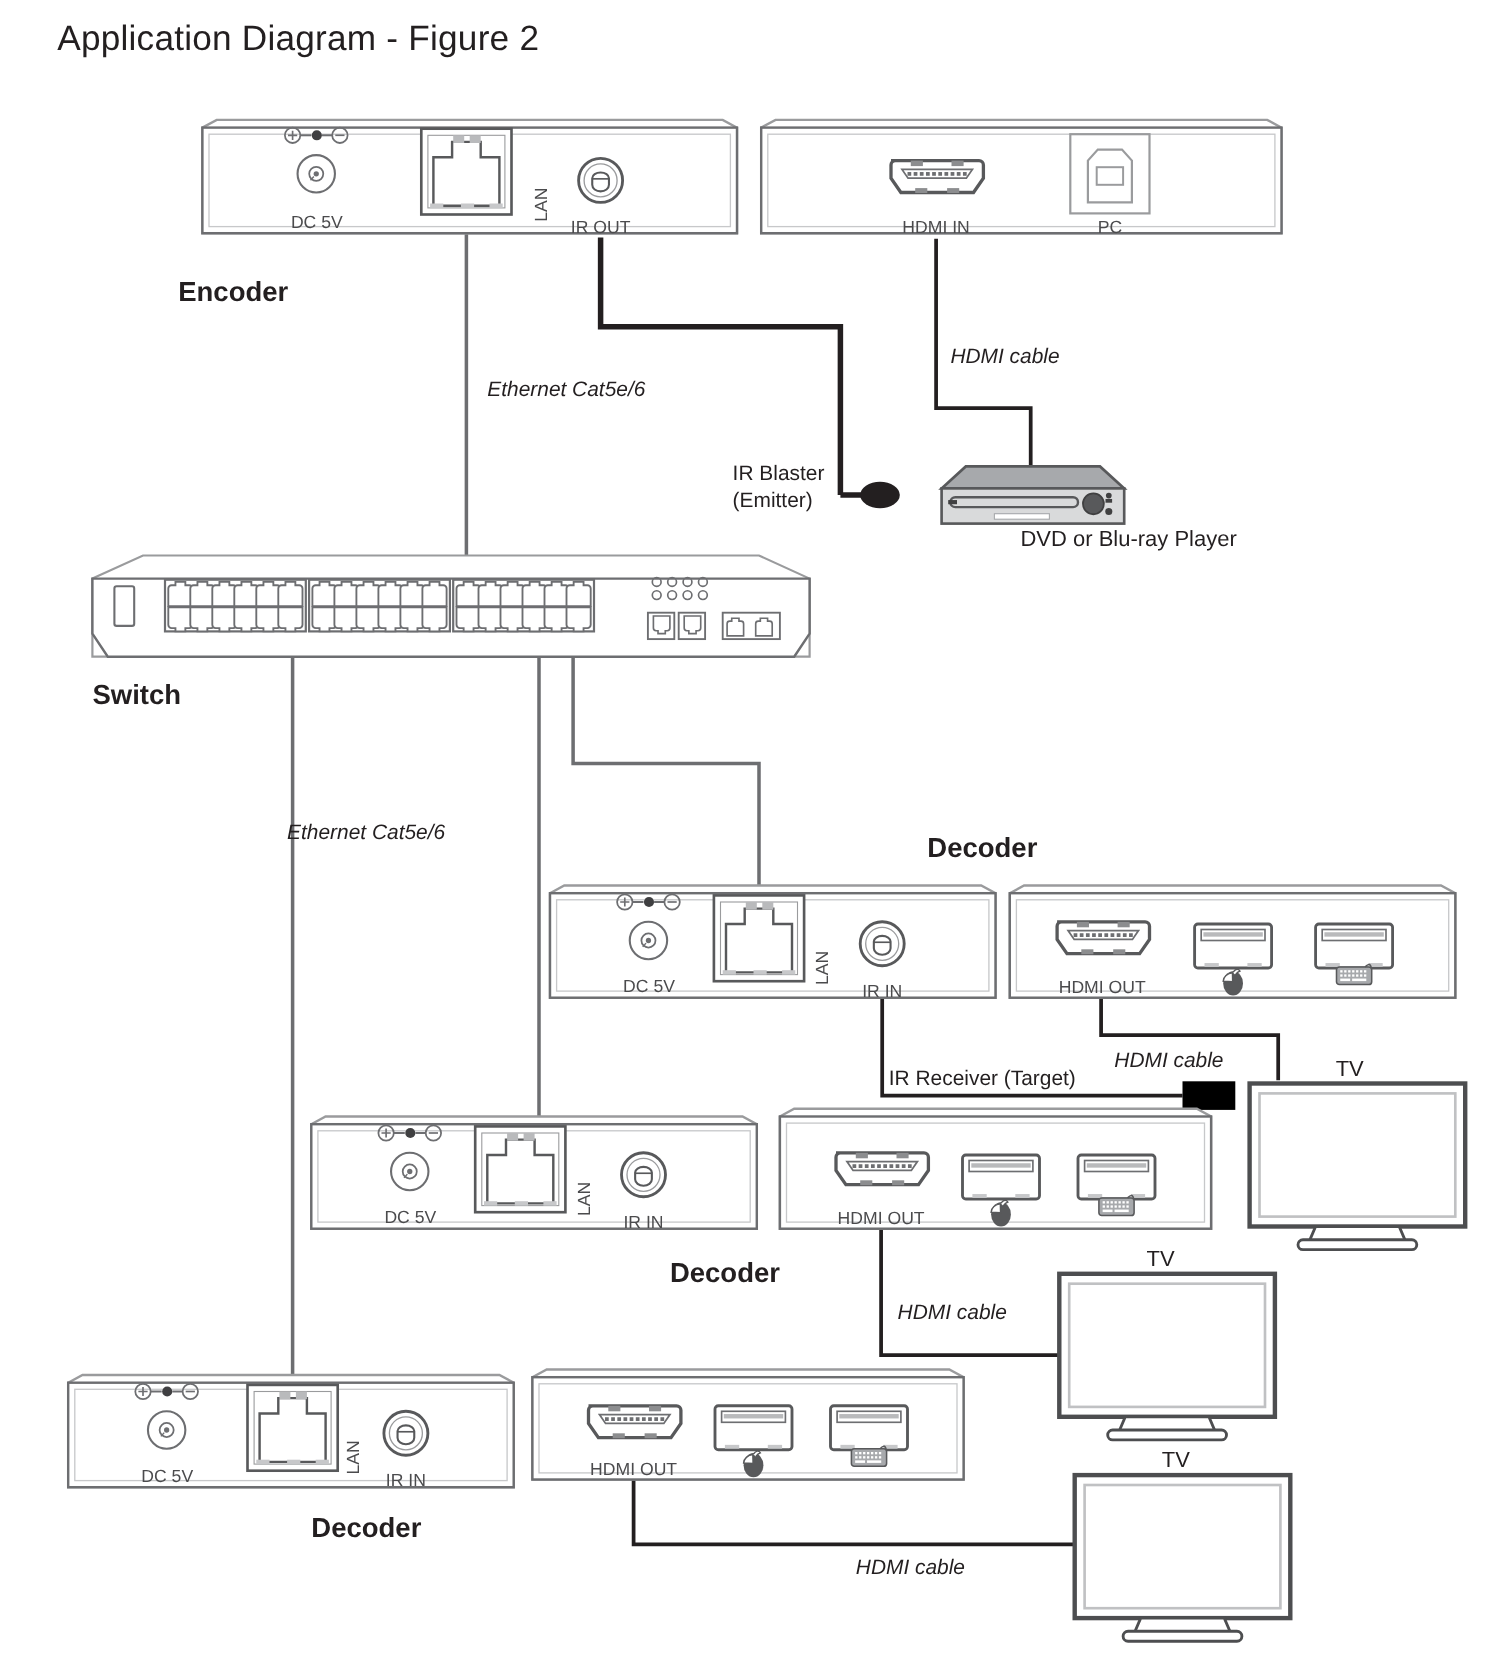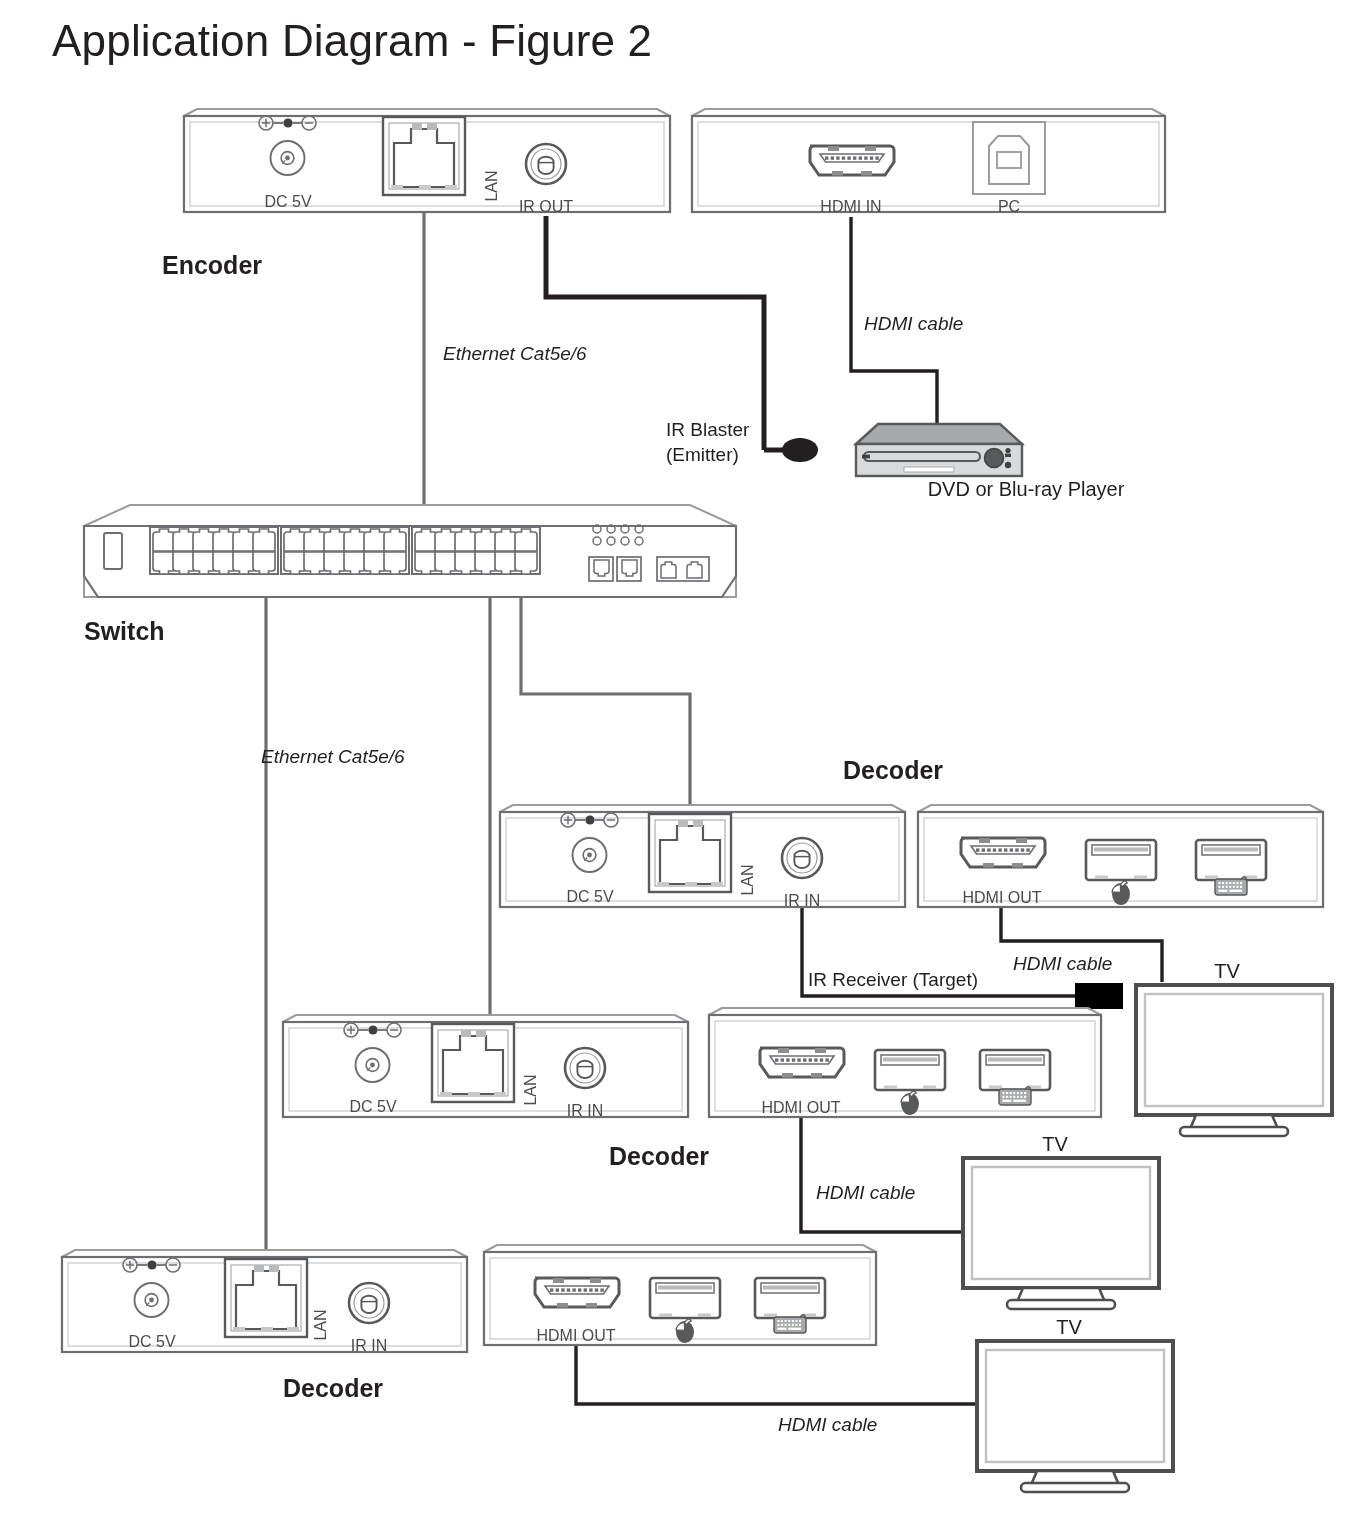--- a/index.html
+++ b/index.html
@@ -1,18 +1,18 @@
 <!DOCTYPE html>
 <html><head>
 <meta charset="utf-8">
 <style>
   html,body{margin:0;padding:0;background:#fff;}
   body{width:1358px;height:1522px;position:relative;overflow:hidden;
        font-family:"Liberation Sans","DejaVu Sans",sans-serif;color:#231f20;}
-  #page-title{position:absolute;left:52px;top:16px;font-size:44px;font-weight:400;
+  #page-title{position:absolute;left:52px;top:16px;font-size:32px;font-weight:400;
               letter-spacing:.2px;color:#231f20;white-space:nowrap;}
   svg#diagram{position:absolute;left:0;top:0;width:1358px;height:1522px;}
   .lbl{font-family:"Liberation Sans","DejaVu Sans",sans-serif;fill:#231f20;}
   .port-lbl{font-size:16px;fill:#4b4b4d;}
   .dev-name{font-size:25px;font-weight:bold;fill:#231f20;}
   .cable-lbl{font-size:19px;font-style:italic;fill:#231f20;}
   .plain-lbl{font-size:19px;fill:#231f20;}
   .tv-lbl{font-size:20px;fill:#231f20;}
 </style>
 </head>

